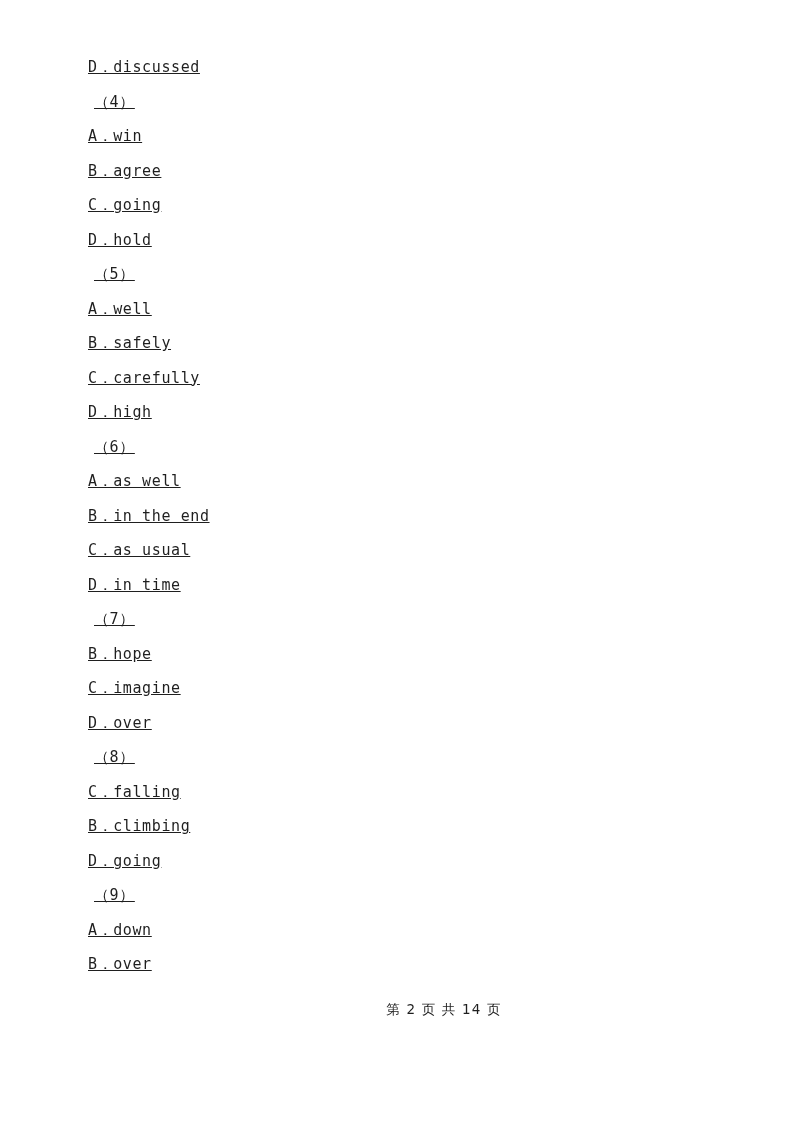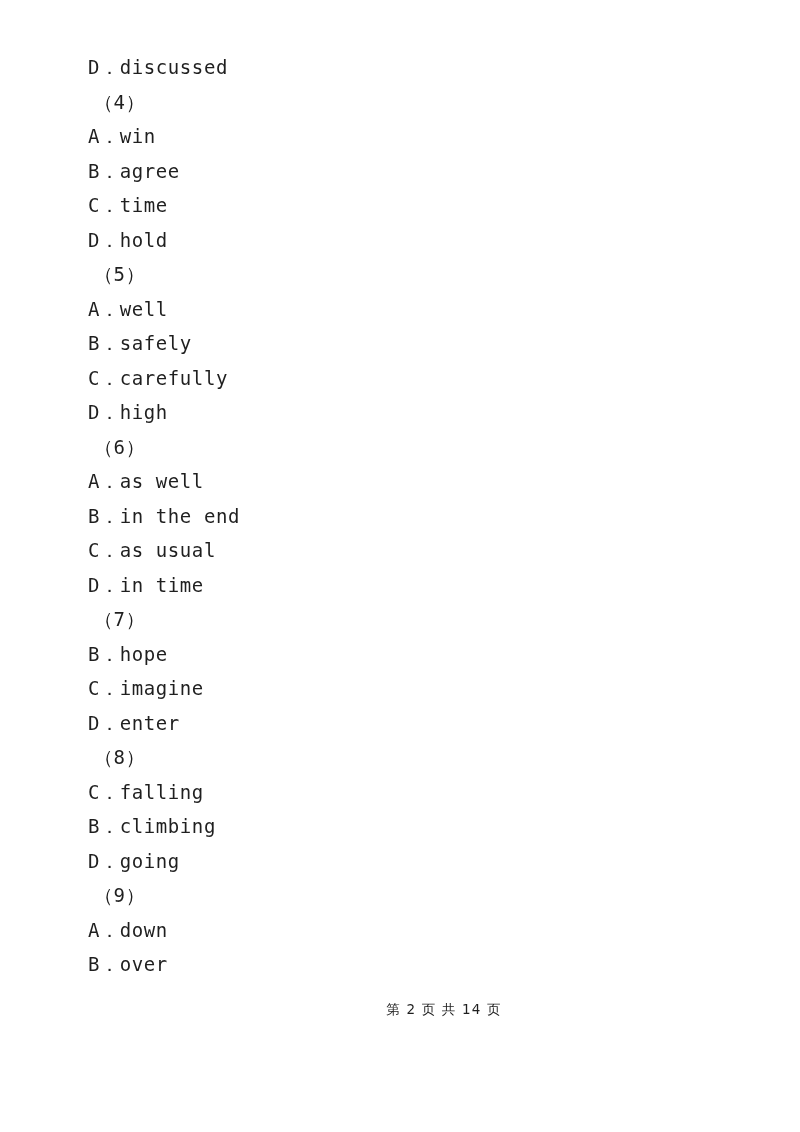--- a/index.html
+++ b/index.html
@@ -28,24 +28,25 @@
   #content {
     position: absolute;
     left: 88px;
     top: 50px;
     width: 620px;
   }
 
   .line {
     height: 34.5px;
     line-height: 34.5px;
-    font-size: 19px;
+    font-size: 15px;
     letter-spacing: 0.6px;
     white-space: pre;
     color: #1f1f1f;
+    text-decoration: underline;
   }
 
   .line.option {
     padding-left: 0px;
   }
 
   .line.qnum {
     padding-left: 6px;
   }
 
@@ -66,36 +67,36 @@
 </head>
 <body>
 
 <div id="page">
 
   <div id="content">
       <div class="line option">D．discussed</div>
       <div class="line qnum">（4）</div>
       <div class="line option">A．win</div>
       <div class="line option">B．agree</div>
-      <div class="line option">C．time</div>
+      <div class="line option">C．going</div>
       <div class="line option">D．hold</div>
       <div class="line qnum">（5）</div>
       <div class="line option">A．well</div>
       <div class="line option">B．safely</div>
       <div class="line option">C．carefully</div>
       <div class="line option">D．high</div>
       <div class="line qnum">（6）</div>
       <div class="line option">A．as well</div>
       <div class="line option">B．in the end</div>
       <div class="line option">C．as usual</div>
       <div class="line option">D．in time</div>
       <div class="line qnum">（7）</div>
       <div class="line option">B．hope</div>
       <div class="line option">C．imagine</div>
-      <div class="line option">D．enter</div>
+      <div class="line option">D．over</div>
       <div class="line qnum">（8）</div>
       <div class="line option">C．falling</div>
       <div class="line option">B．climbing</div>
       <div class="line option">D．going</div>
       <div class="line qnum">（9）</div>
       <div class="line option">A．down</div>
       <div class="line option">B．over</div>
     </div>
 
   <div id="footer">第 2 页 共 14 页</div>

